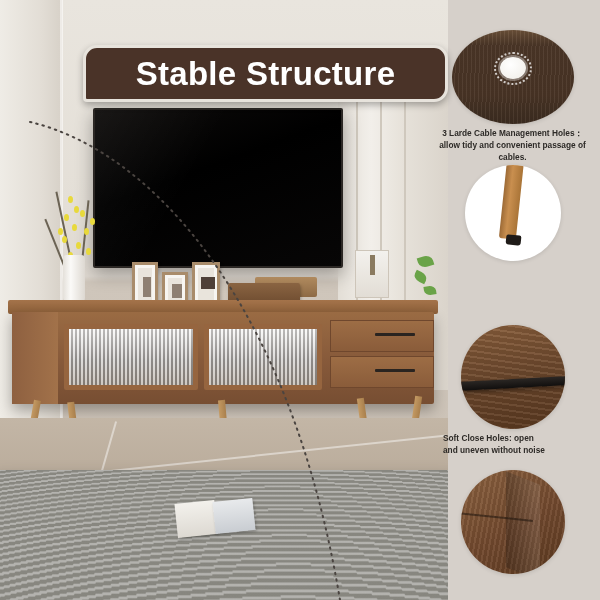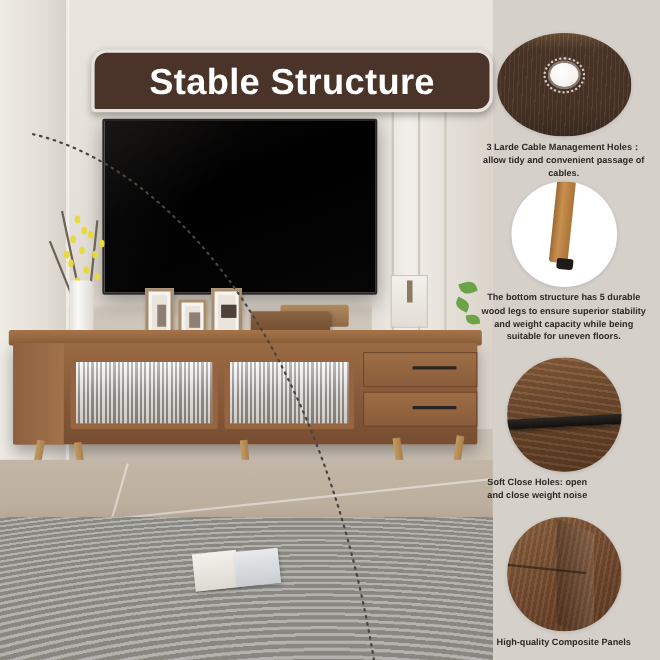--- a/index.html
+++ b/index.html
@@ -422,46 +422,37 @@
         <div>3 Larde Cable Management Holes：</div>
         <div>allow tidy and convenient passage of cables.</div>
       </div>
     </div>
 
     <div class="feature" style="top:165px">
       <div class="circle c2">
         <div class="c2-leg"></div>
         <div class="c2-foot"></div>
       </div>
-      <div class="cap">
-        <div>The bottom structure has 5 durable</div>
-        <div>wood legs to ensure superior stability</div>
-        <div>and weight capacity while being</div>
-        <div>suitable for uneven floors.</div>
-      </div>
     </div>
 
     <div class="feature" style="top:325px">
       <div class="circle c3">
         <div class="c3-wood"></div>
         <div class="c3-grain"></div>
         <div class="c3-handle"></div>
       </div>
       <div class="cap left">
         <div>Soft Close Holes: open</div>
-        <div>and close weight noise</div>
+        <div>and uneven without noise</div>
       </div>
     </div>
 
     <div class="feature" style="top:470px">
       <div class="circle c4">
         <div class="c4-wood"></div>
         <div class="c4-grain"></div>
         <div class="c4-edge"></div>
         <div class="c4-seam"></div>
       </div>
-      <div class="cap">
-        <div>High-quality Composite Panels</div>
-      </div>
     </div>
 
   </div>
 </div>
 
 </body></html>

